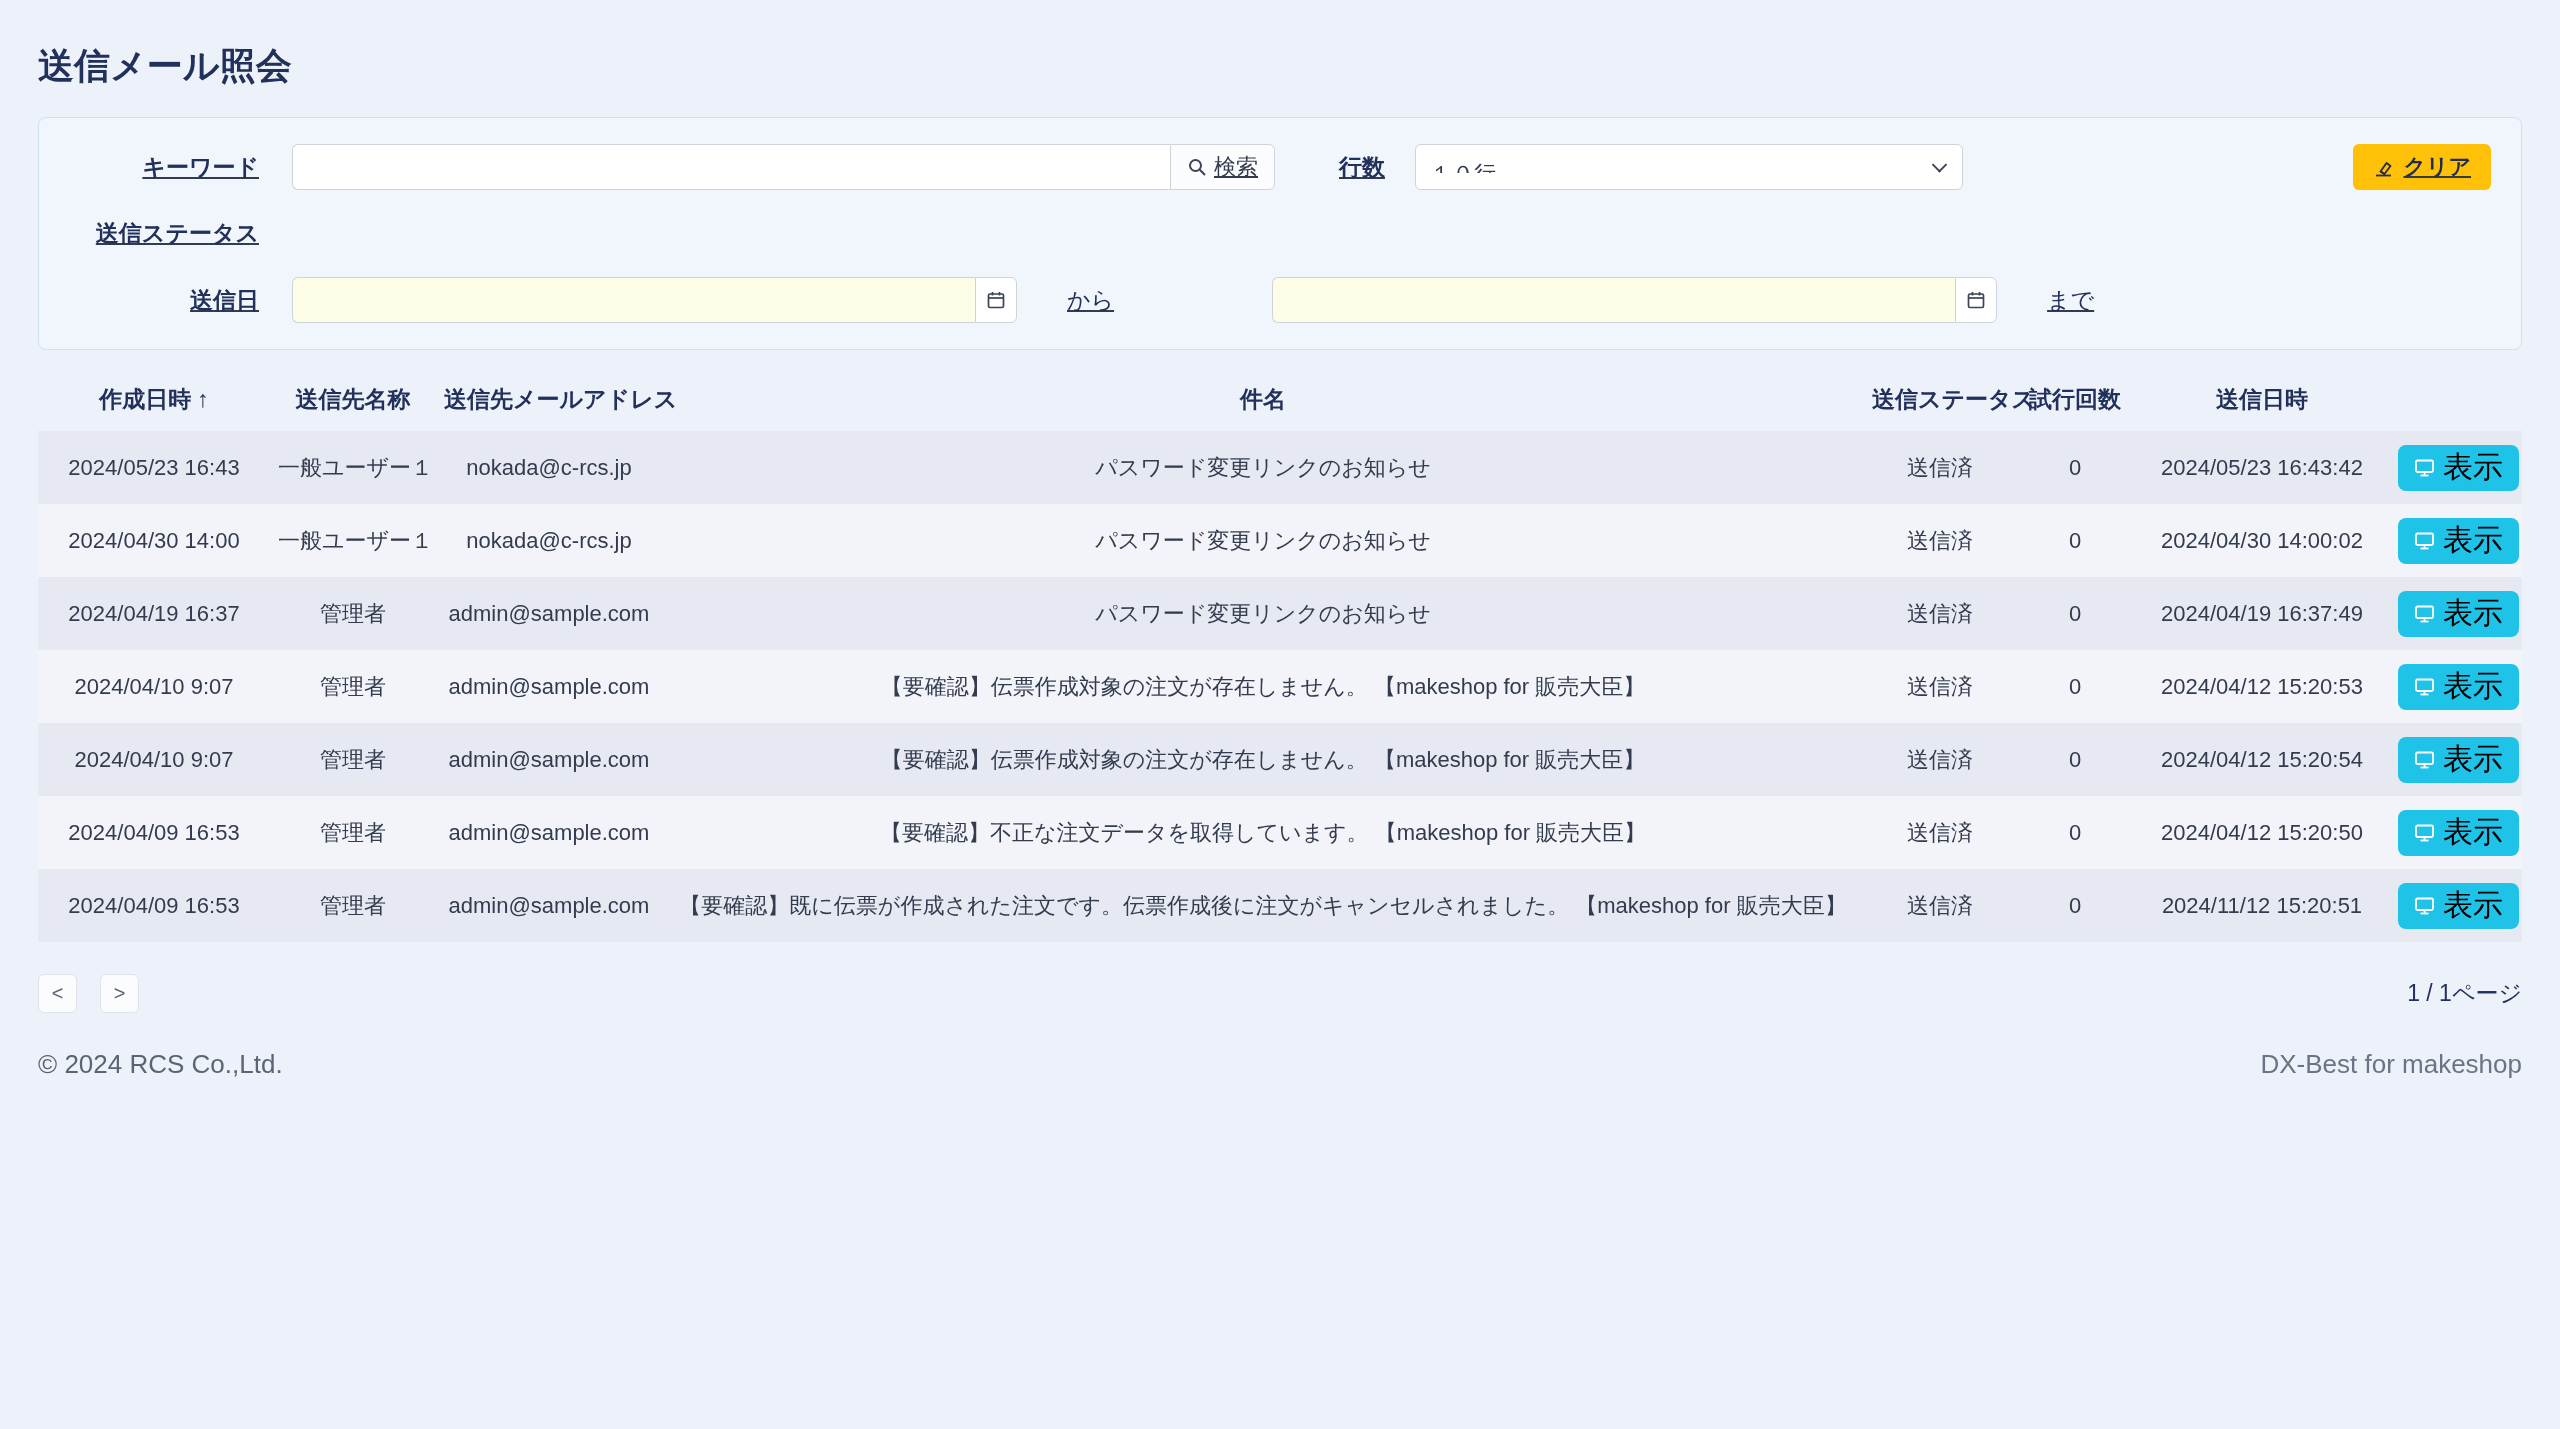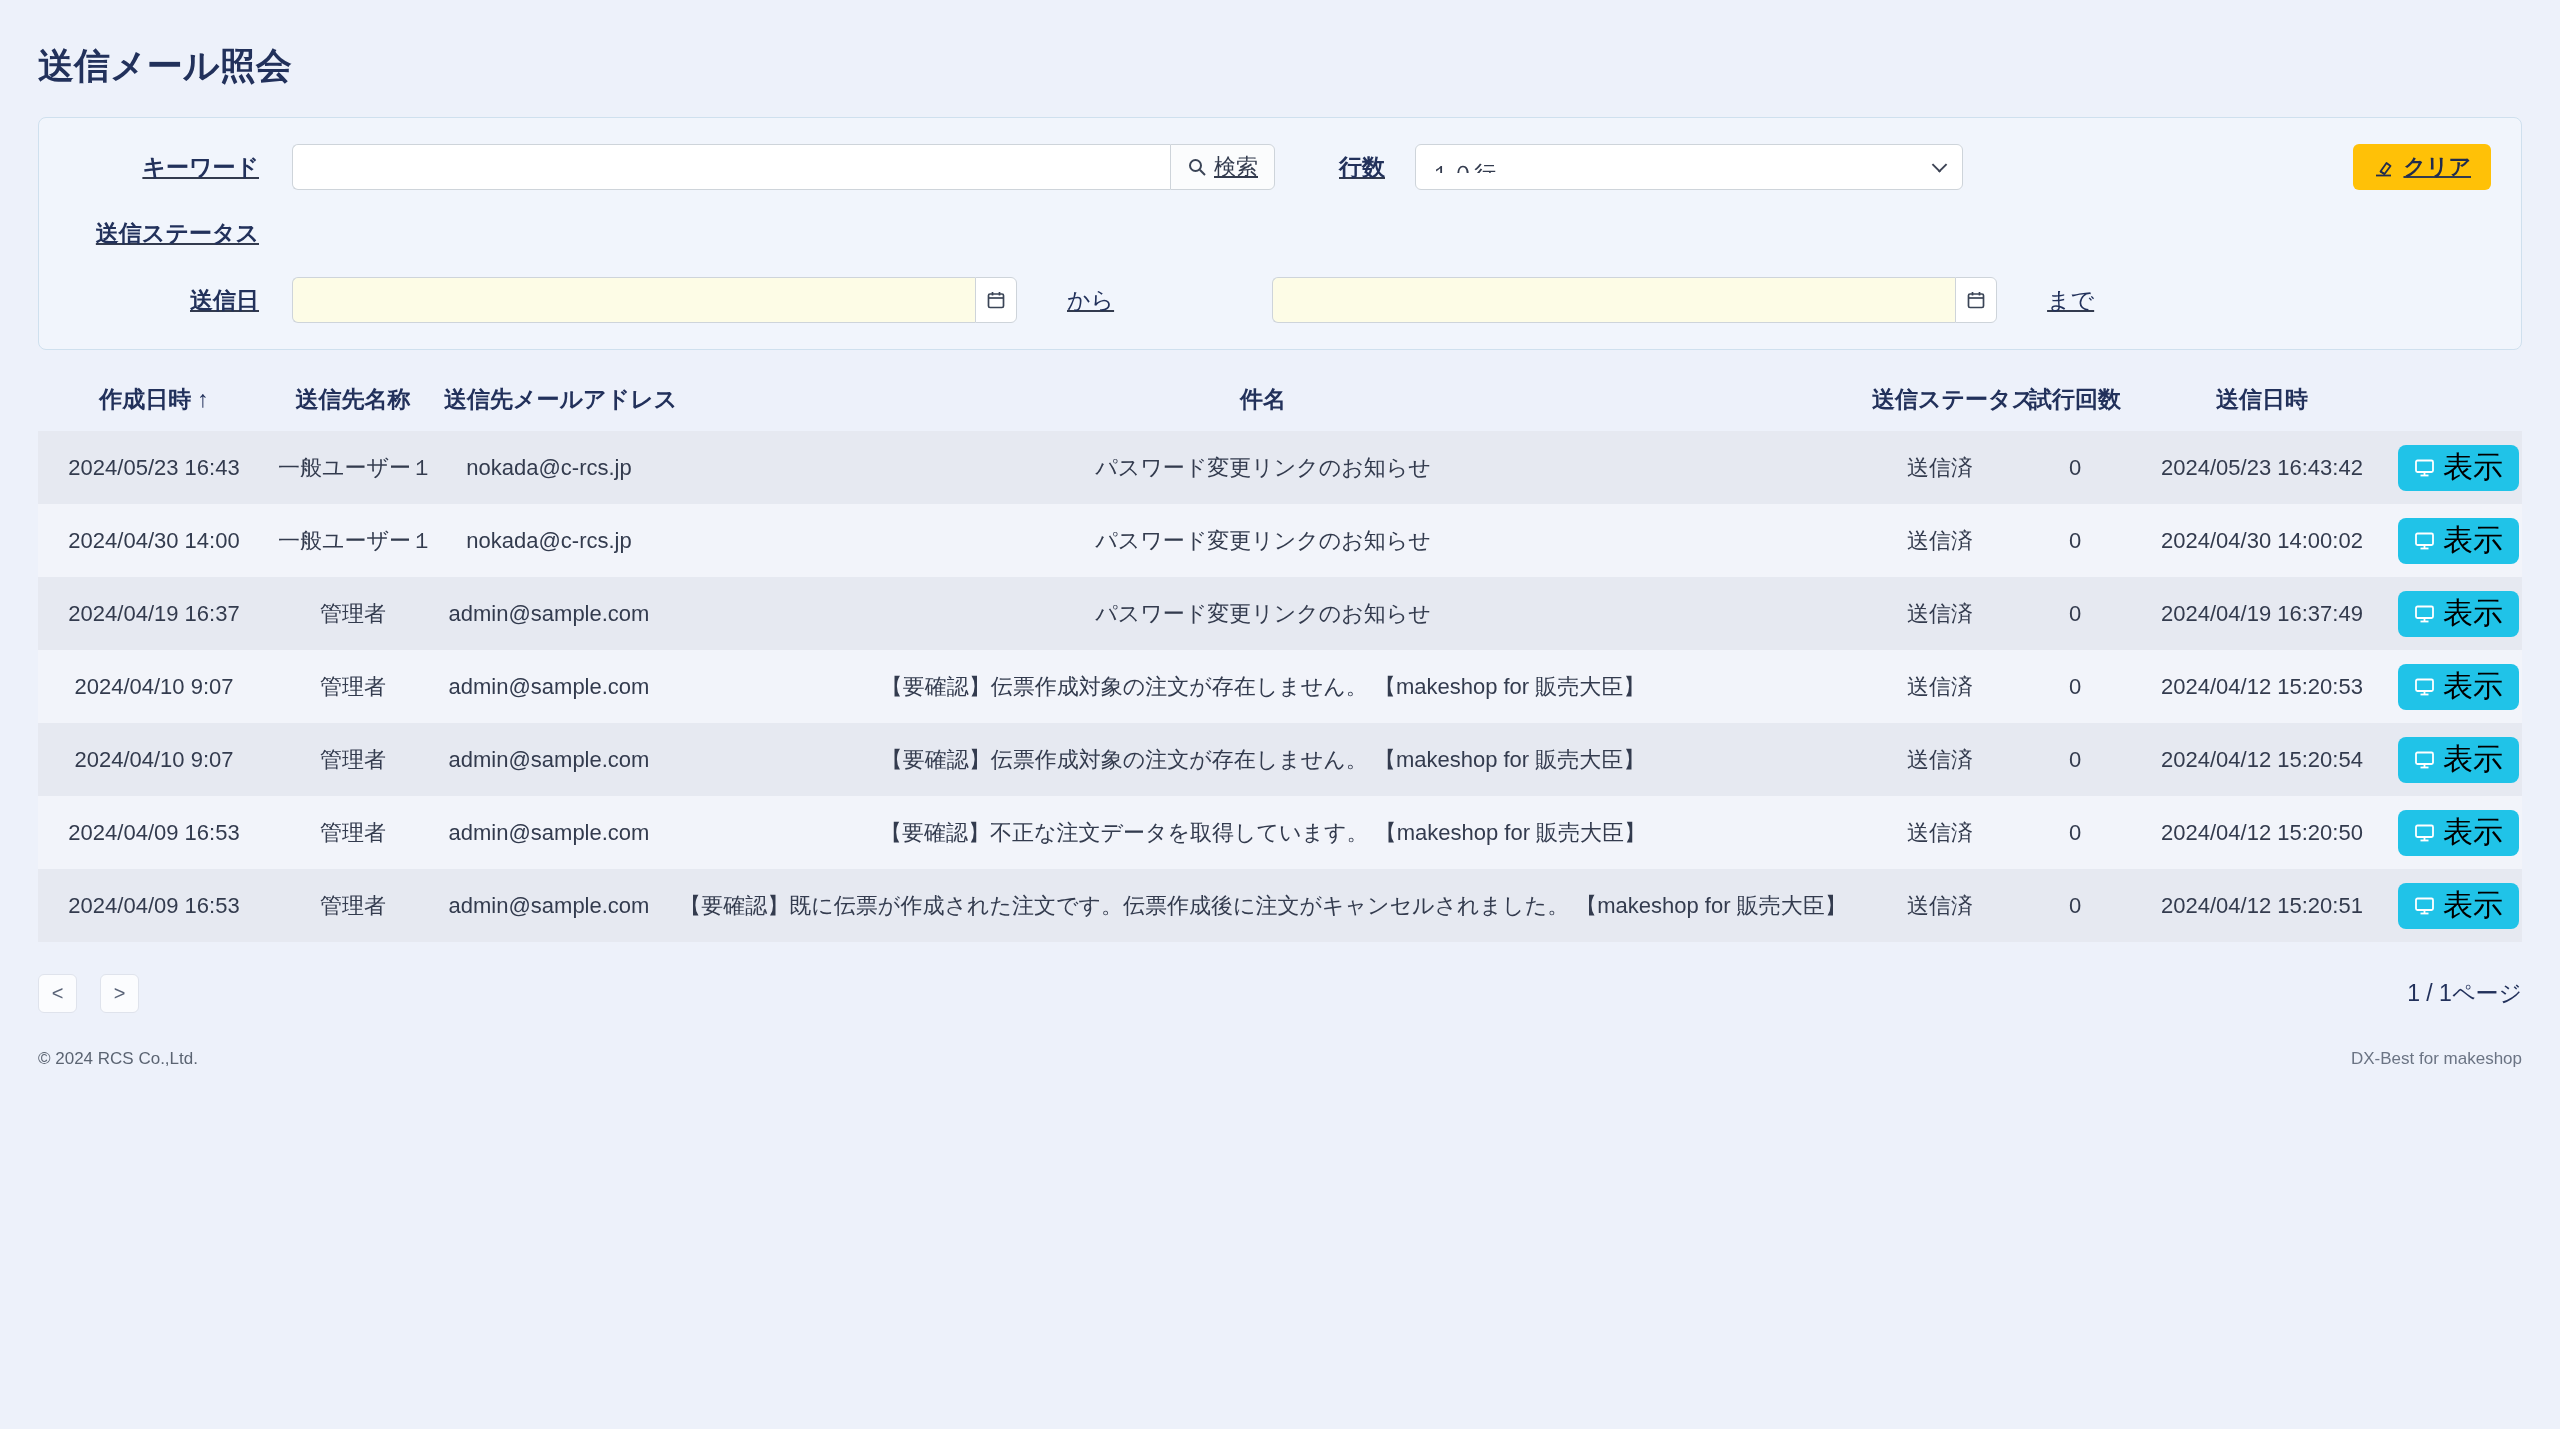--- a/index.html
+++ b/index.html
@@ -182,21 +182,21 @@
     justify-content: center;
     cursor: pointer;
   }
   .pager-btn + .pager-btn { margin-left: 23px; }
   .pager-info { margin-left: auto; font-size: 23px; color: #22315b; }
 
   .footer {
     display: flex;
     justify-content: space-between;
     margin-top: 36px;
-    font-size: 17px;
+    font-size: 26px;
     color: #5b6472;
   }
   .footer-brand { color: #6b7484; }
 
   svg { display: block; }
 </style>
 </head>
 <body>
 
 <div class="page">
@@ -437,21 +437,21 @@
           </td>
         </tr>
 
         <tr>
           <td>2024/04/09 16:53</td>
           <td>管理者</td>
           <td>admin@sample.com</td>
           <td>【要確認】既に伝票が作成された注文です。伝票作成後に注文がキャンセルされました。 【makeshop for 販売大臣】</td>
           <td>送信済</td>
           <td>0</td>
-          <td>2024/04/12 15:20:51</td>
+          <td>2024/11/12 15:20:51</td>
           <td>
             <button class="display-btn">
               <span>
                 <svg width="21" height="20" viewBox="0 0 21 20" fill="none" stroke="#ffffff" stroke-width="1.8">
                   <rect x="2" y="2.5" width="17" height="11.5" rx="1.5"></rect>
                   <line x1="10.5" y1="14" x2="10.5" y2="17"></line>
                   <line x1="6.5" y1="17.5" x2="14.5" y2="17.5"></line>
                 </svg>
               </span>
               <span>表示</span>

